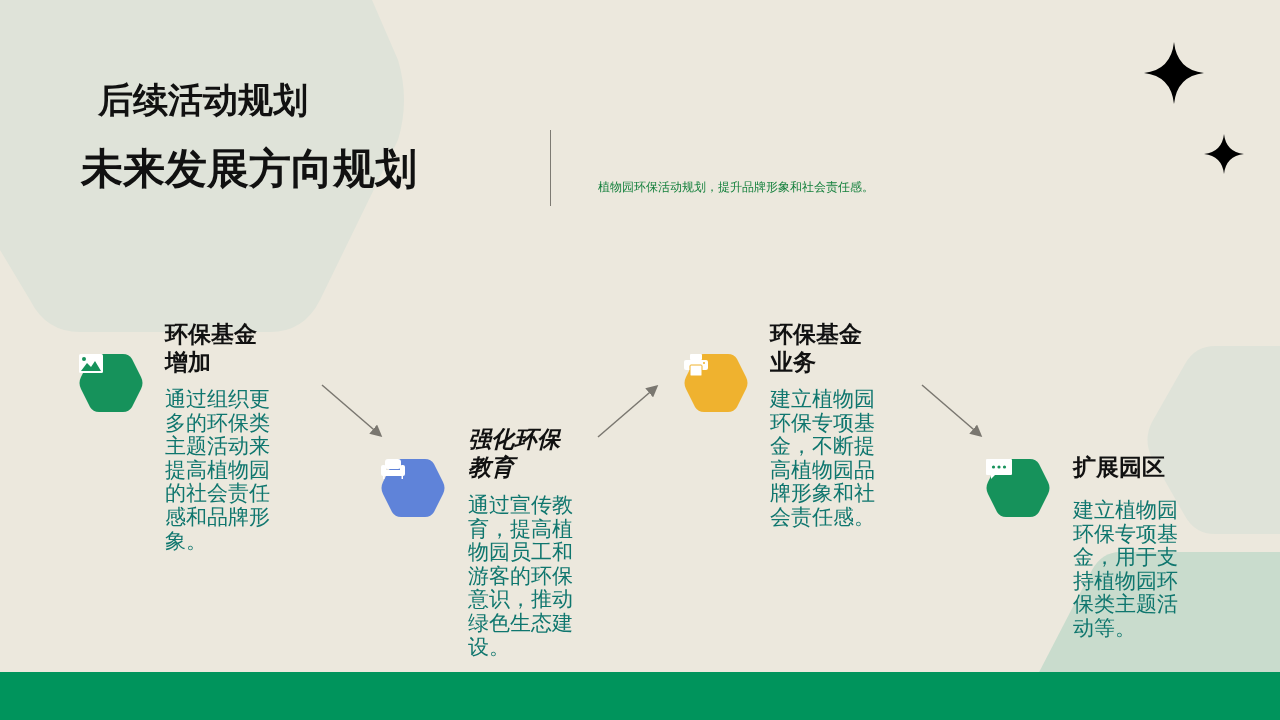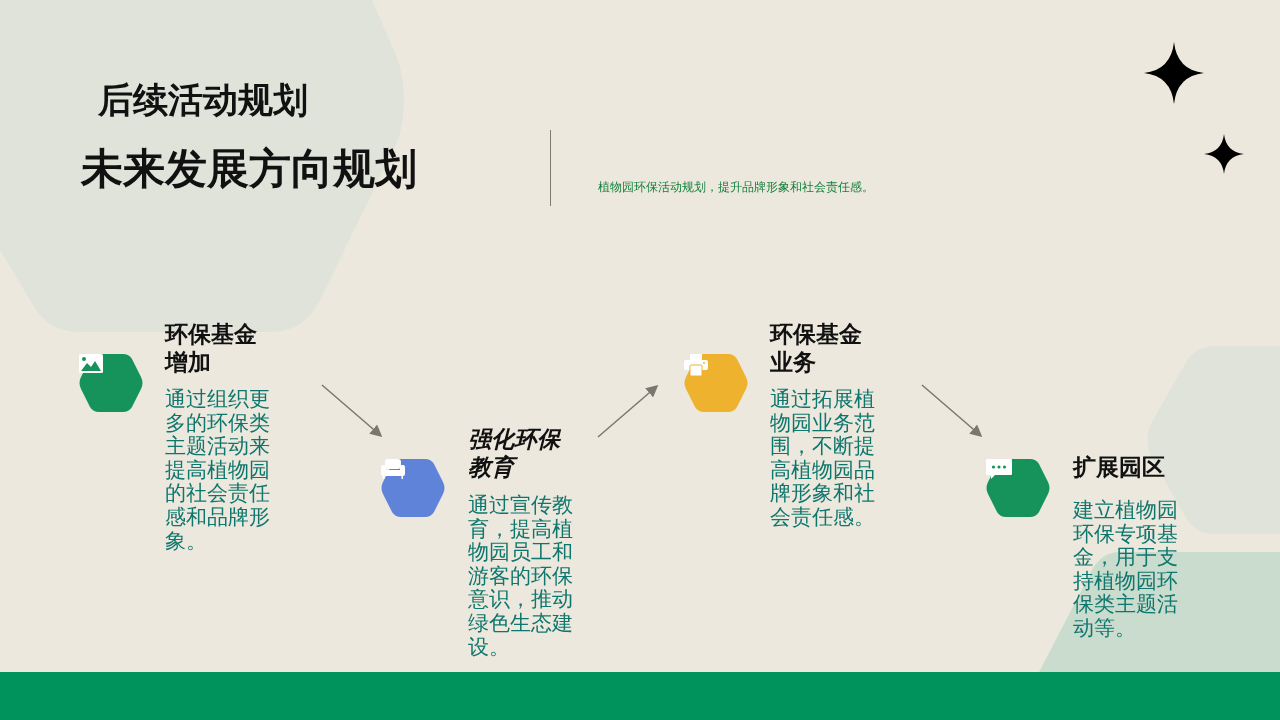--- a/index.html
+++ b/index.html
@@ -138,21 +138,21 @@
       <rect x="0" y="6" width="24" height="10" rx="2" fill="#fff"></rect>
       <rect x="6" y="11" width="12" height="11" rx="1" fill="#fff" stroke="#efb22f" stroke-width="1"></rect>
       <circle cx="20" cy="9" r="1" fill="#efb22f"></circle>
     </svg>
   </div>
 </div>
 <h3 class="step-title" style="left:770px; top:320px;">
   <span>环保基金</span><br>
   <span>业务</span>
 </h3>
-<p class="step-desc" style="left:770px; top:388px;">通过拓展植物园业务范围，不断提高植物园品牌形象和社会责任感。</p>
+<p class="step-desc" style="left:770px; top:388px;">建立植物园环保专项基金，不断提高植物园品牌形象和社会责任感。</p>
 
 <div class="hex" style="left:986px; top:459px;">
   <svg width="64" height="58" viewBox="0 0 64 58">
     <path d="M20,0 L44,0 Q50,0 53,5 L62,23 Q65,29 62,35 L53,53 Q50,58 44,58 L20,58 Q14,58 11,53 L2,35 Q-1,29 2,23 L11,5 Q14,0 20,0 Z" fill="#16925b"></path>
   </svg>
   <div class="glyph">
     <svg width="26" height="20" viewBox="0 0 26 20">
       <path d="M1,0 L25,0 Q26,0 26,1 L26,15 Q26,16 25,16 L9,16 L5,20 L5,16 L1,16 Q0,16 0,15 L0,1 Q0,0 1,0 Z" fill="#fff"></path>
       <circle cx="7.5" cy="8" r="1.6" fill="#16925b"></circle>
       <circle cx="13" cy="8" r="1.6" fill="#16925b"></circle>

